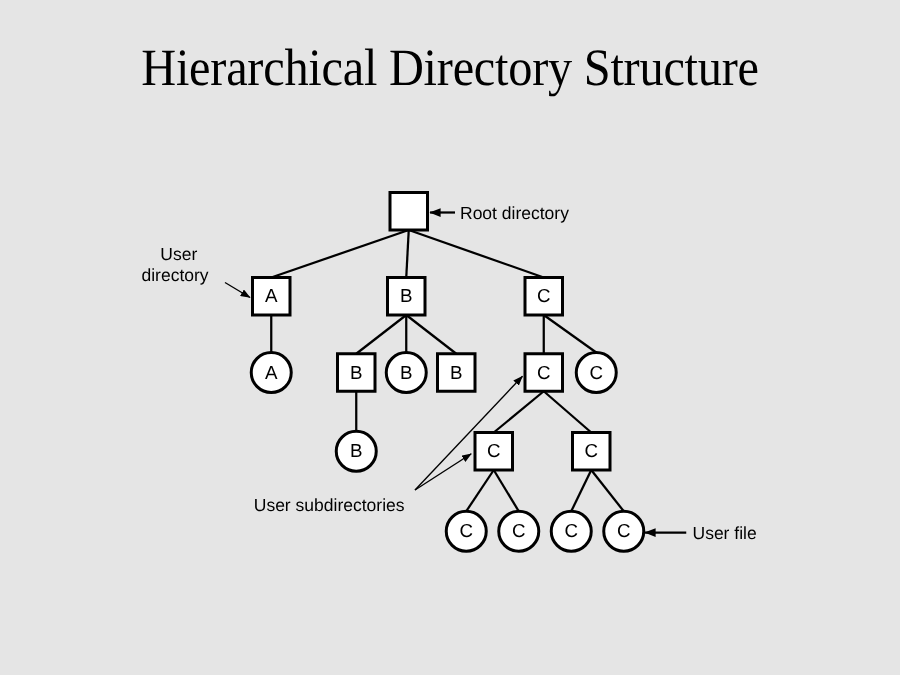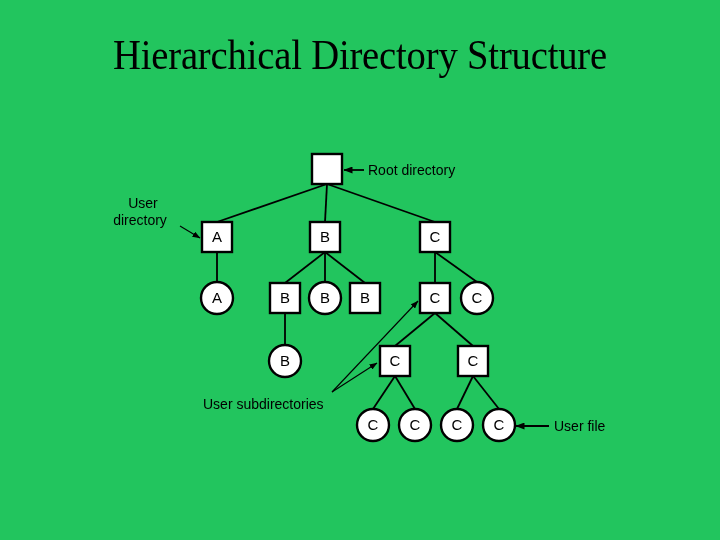--- a/index.html
+++ b/index.html
@@ -10,21 +10,21 @@
   body {
     width: 720px;
     height: 540px;
     overflow: hidden;
     font-family: "Liberation Sans", sans-serif;
   }
   #slide {
     position: relative;
     width: 720px;
     height: 540px;
-    background: #22c55e;
+    background: #e5e5e5;
   }
   #slide-title {
     position: absolute;
     left: 0;
     top: 30px;
     width: 720px;
     text-align: center;
     font-family: "Liberation Serif", serif;
     font-size: 42px;
     line-height: 50px;

